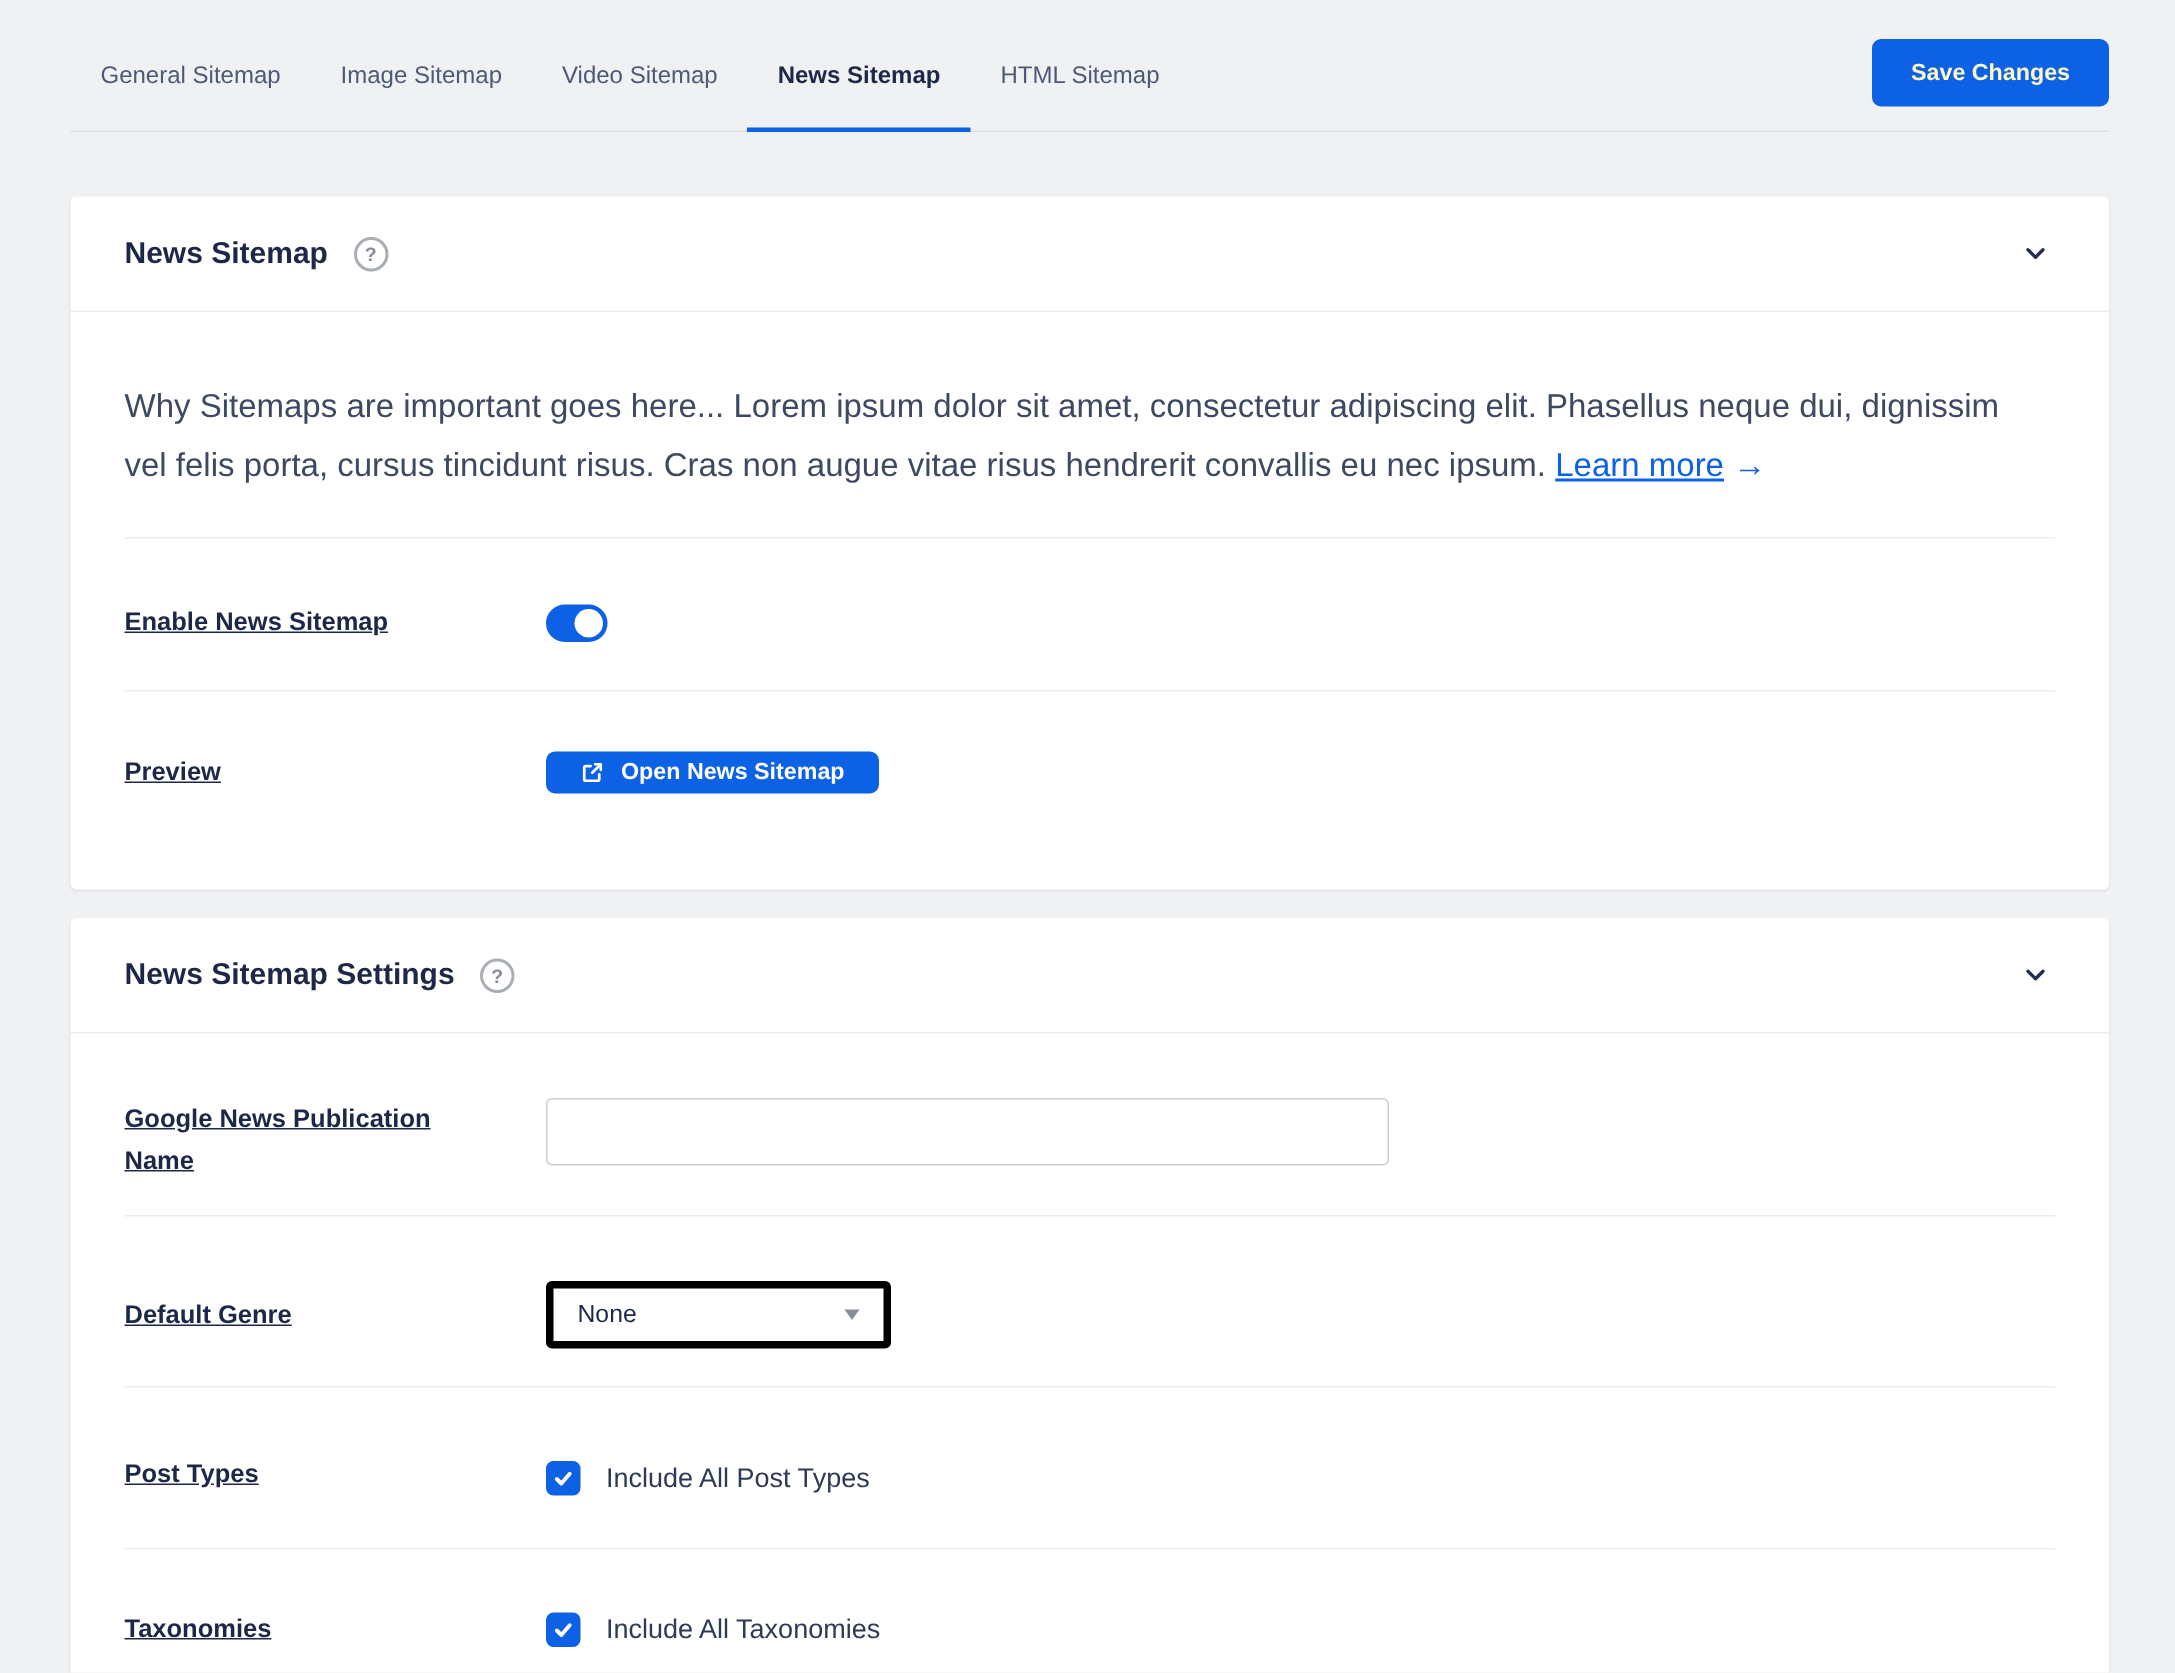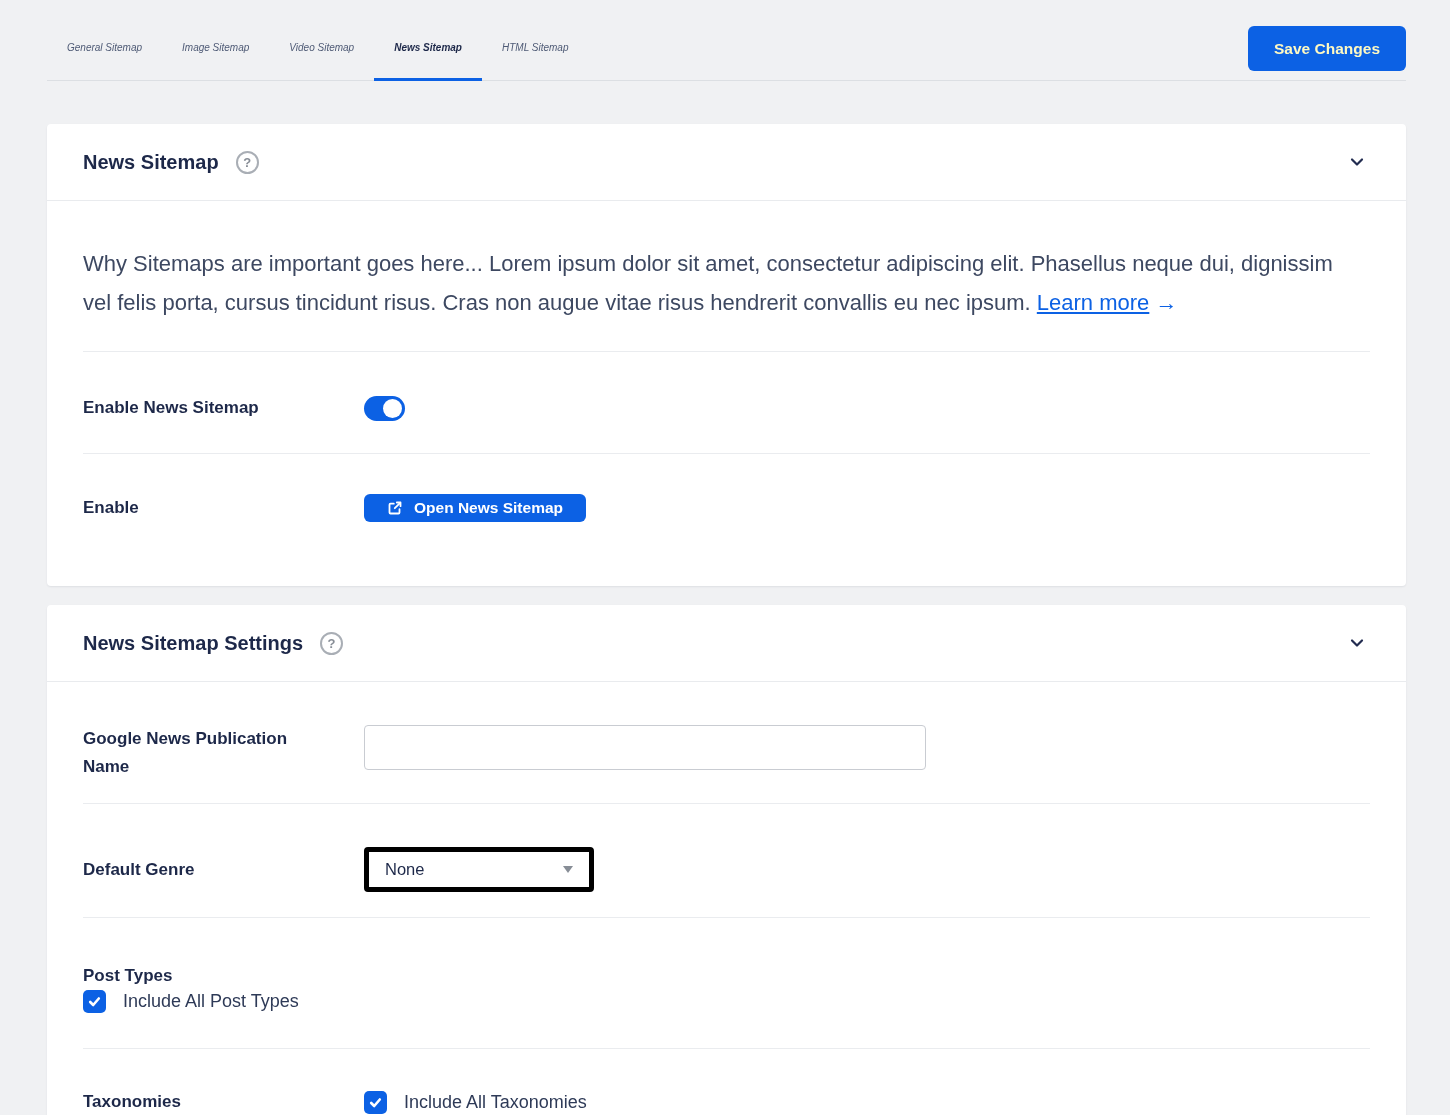--- a/index.html
+++ b/index.html
@@ -9,25 +9,24 @@
     font-family:"Liberation Sans", sans-serif;
     color:#1d2849;
   }
   .container { position:relative; margin:0 44px 0 47px; }
 
   
   .tabbar { display:flex; padding-top:26px; border-bottom:1px solid #dcdfe3; }
   .tab {
     position:relative;
     padding:16px 20px 27px;
-    font-size:10px;
+    font-size:16px;
     color:#4e5a75;
     cursor:pointer;
     white-space:nowrap;
-    font-style:italic;
   }
   .tab.active { color:#1d2849; font-weight:700; }
   .tab.active::after {
     content:""; position:absolute; left:0; right:0; bottom:-1px;
     height:3px; background:#0c61e4;
   }
   .save-btn {
     position:absolute; top:26px; right:0;
     height:45px; padding:0 26px;
     background:#0c61e4; color:#fef9c3;
@@ -67,27 +66,27 @@
     font-size:22px; line-height:39px; color:#3d4861;
   }
   .learn-more { color:#0c61e4; text-decoration:underline; cursor:pointer; }
   .arrow { color:#0c61e4; text-decoration:none; }
 
   .divider { height:1px; background:#eaecef; margin:0 36px; }
 
   .row { display:flex; }
   .row-label {
     width:281px; padding-right:45px; box-sizing:border-box; flex:none;
-    font-size:17px; font-weight:700; color:#1d2849; line-height:28px;
+    font-size:17px; font-weight:700; color:#1d2849; line-height:28px;text-decoration:underline;
   }
   .row-enable     { padding:42px 36px 31px; align-items:center; }
   .row-preview    { padding:40px 36px 64px; align-items:center; }
   .row-pubname    { padding:43px 36px 22px; align-items:flex-start; }
   .row-genre      { padding:43px 36px 25px; align-items:center; }
-  .row-posttypes  { padding:44px 36px 35px; align-items:flex-start;flex-direction:column; }
+  .row-posttypes  { padding:44px 36px 35px; align-items:flex-end; }
   .row-taxonomies { padding:39px 36px 31px; align-items:center; }
 
   
   .toggle {
     position:relative; width:41px; height:25px; border-radius:13px;
     background:#0c61e4; cursor:pointer; flex:none;
   }
   .toggle .knob {
     position:absolute; top:3px; right:3px;
     width:19px; height:19px; border-radius:50%; background:#fff;
@@ -164,21 +163,21 @@
     <div class="row row-enable">
       <div class="row-label">Enable News Sitemap</div>
       <div class="toggle">
         <div class="knob"></div>
       </div>
     </div>
 
     <div class="divider"></div>
 
     <div class="row row-preview">
-      <div class="row-label">Enable</div>
+      <div class="row-label">Preview</div>
       <button class="btn-open">
         <svg width="16" height="16" viewBox="0 0 16 16" fill="none" stroke="#ffffff" stroke-width="1.8" stroke-linecap="round" stroke-linejoin="round">
             <path d="M12.5 9.2v3.3a1 1 0 0 1-1 1H3.5a1 1 0 0 1-1-1V4.7a1 1 0 0 1 1-1h3.3"></path>
             <polyline points="9.8,2.5 13.5,2.5 13.5,6.2"></polyline>
             <line x1="13.2" y1="2.8" x2="7.8" y2="8.2"></line>
           </svg>
         <span>Open News Sitemap</span>
       </button>
     </div>
   </div>

